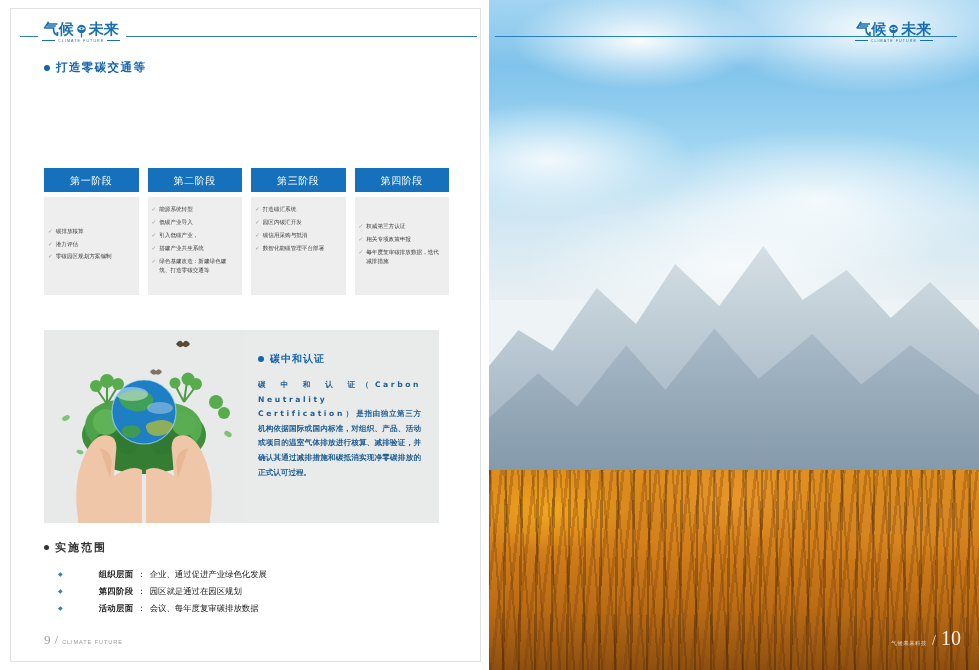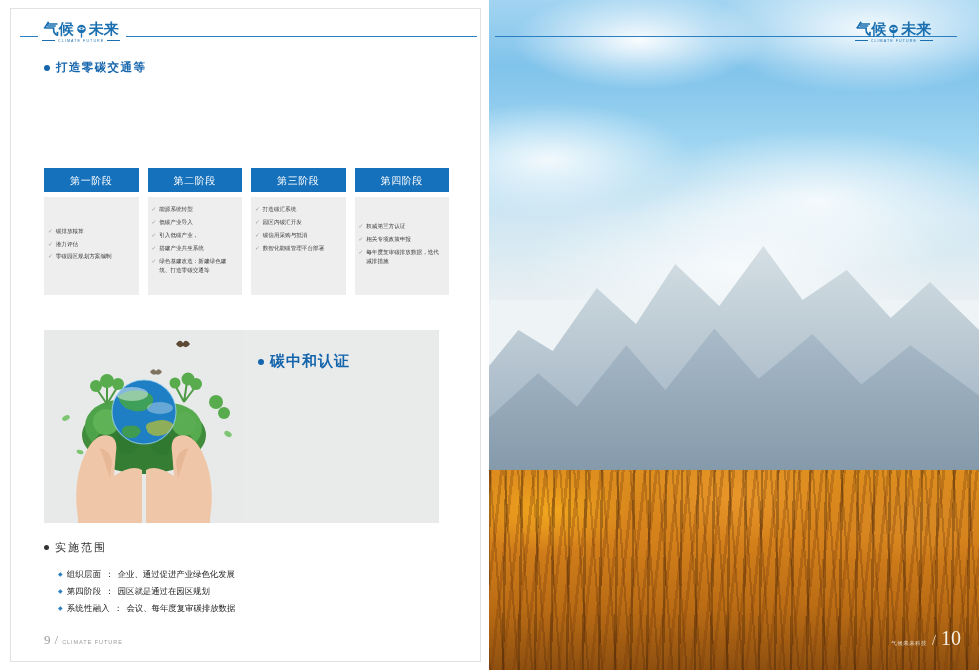--- a/index.html
+++ b/index.html
@@ -51,21 +51,21 @@
   .h-bullet {
     display:flex; align-items:center; gap:6px;
   }
   .h-bullet .dot {
     width:6px; height:6px; border-radius:50%; background:#1565ad; flex:none;
   }
   .h-bullet .txt {
     font-size:11.5px; font-weight:bold; color:#1565ad;
     letter-spacing:1.4px; font-family:"DejaVu Sans",sans-serif;
   }
-  .h-bullet.dark .txt { color:#333; font-weight:normal; letter-spacing:2px; font-size:11px;}
+  .h-bullet.dark .txt { color:#333; font-weight:bold; letter-spacing:2px; font-size:11px;}
   .h-bullet.dark .dot { background:#333; width:5px; height:5px;}
 
   .sec-title-1 { position:absolute; left:44px; top:60px; }
 
   .para-1 {
     position:absolute; left:44px; top:88px; width:400px;
     font-size:7.6px; line-height:15px; color:#2a2a2a; text-align:justify;
     text-indent:15px; font-family:"DejaVu Sans",sans-serif;
   }
 
@@ -101,42 +101,42 @@
     display:flex; background:#e9eaea;
   }
   .cn-img {
     width:200px; height:193px; position:relative; overflow:hidden;
     background:#e6e7e7;
   }
   .cn-text {
     flex:1; padding:22px 18px 0 14px;
   }
   .cn-head { margin-bottom:12px; }
-  .cn-head .txt{ font-size:15px; letter-spacing:1px;}
+  .cn-head .txt{ font-size:10px; letter-spacing:1px;}
   .cn-body {
     font-size:7.6px; line-height:14.6px; color:#1f5e94; font-weight:bold;
     text-align:justify; font-family:"DejaVu Sans",sans-serif;
   }
   .cn-body .lead { letter-spacing:2.6px; }
 
   
   .ill { position:absolute; inset:0; }
 
   
   .sec-title-2 { position:absolute; left:44px; top:540px; }
   .scope-list {
     position:absolute; left:58px; top:566px; width:390px;
   }
   .scope-row {
     display:flex; align-items:baseline; gap:4px;
     font-size:8.4px; line-height:17px; color:#222;
     font-family:"DejaVu Sans",sans-serif;
   }
   .scope-row .sq { color:#2b7fc0; font-size:6px; position:relative; top:-1px;}
-  .scope-row b { font-weight:normal; letter-spacing:.3px;}
+  .scope-row b { font-weight:bold; letter-spacing:.3px;margin-left:32px;}
 
   .foot-left {
     position:absolute; left:44px; bottom:22px;
     display:flex; align-items:baseline; gap:4px; color:#9b9b9b;
   }
   .foot-left .num { font-size:13px; font-family:"Liberation Serif",serif; }
   .foot-left .sl { font-size:13px; font-family:"Liberation Serif",serif; }
   .foot-left .lbl { font-size:5.6px; letter-spacing:.9px; }
 
   
@@ -396,20 +396,23 @@
             <ellipse cx="36" cy="122" rx="3.5" ry="2" transform="rotate(20 36 122)"></ellipse>
             <ellipse cx="184" cy="104" rx="4" ry="2.5" transform="rotate(30 184 104)"></ellipse>
           </g>
         </svg>
       </div>
       <div class="cn-text">
         <div class="h-bullet cn-head">
           <span class="dot"></span>
           <span class="txt">碳中和认证</span>
         </div>
+        <div class="cn-body">
+          <span class="lead">碳 中 和 认 证（Carbon Neutrality Certification）</span><span>是指由独立第三方机构依据国际或国内标准，对组织、产品、活动或项目的温室气体排放进行核算、减排验证，并确认其通过减排措施和碳抵消实现净零碳排放的正式认可过程。</span>
+        </div>
       </div>
     </div>
 
     <div class="h-bullet dark sec-title-2">
       <span class="dot"></span>
       <span class="txt">实施范围</span>
     </div>
 
     <div class="scope-list">
       <div class="scope-row">
@@ -419,21 +422,21 @@
         <span>企业、通过促进产业绿色化发展</span>
       </div>
       <div class="scope-row">
         <span class="sq">◆</span>
         <b>第四阶段</b>
         <span>：</span>
         <span>园区就是通过在园区规划</span>
       </div>
       <div class="scope-row">
         <span class="sq">◆</span>
-        <b>系统性融入</b>
+        <b>活动层面</b>
         <span>：</span>
         <span>会议、每年度复审碳排放数据</span>
       </div>
     </div>
 
     <div class="foot-left">
       <span class="num">9</span>
       <span class="sl">/</span>
       <span class="lbl">CLIMATE FUTURE</span>
     </div>

